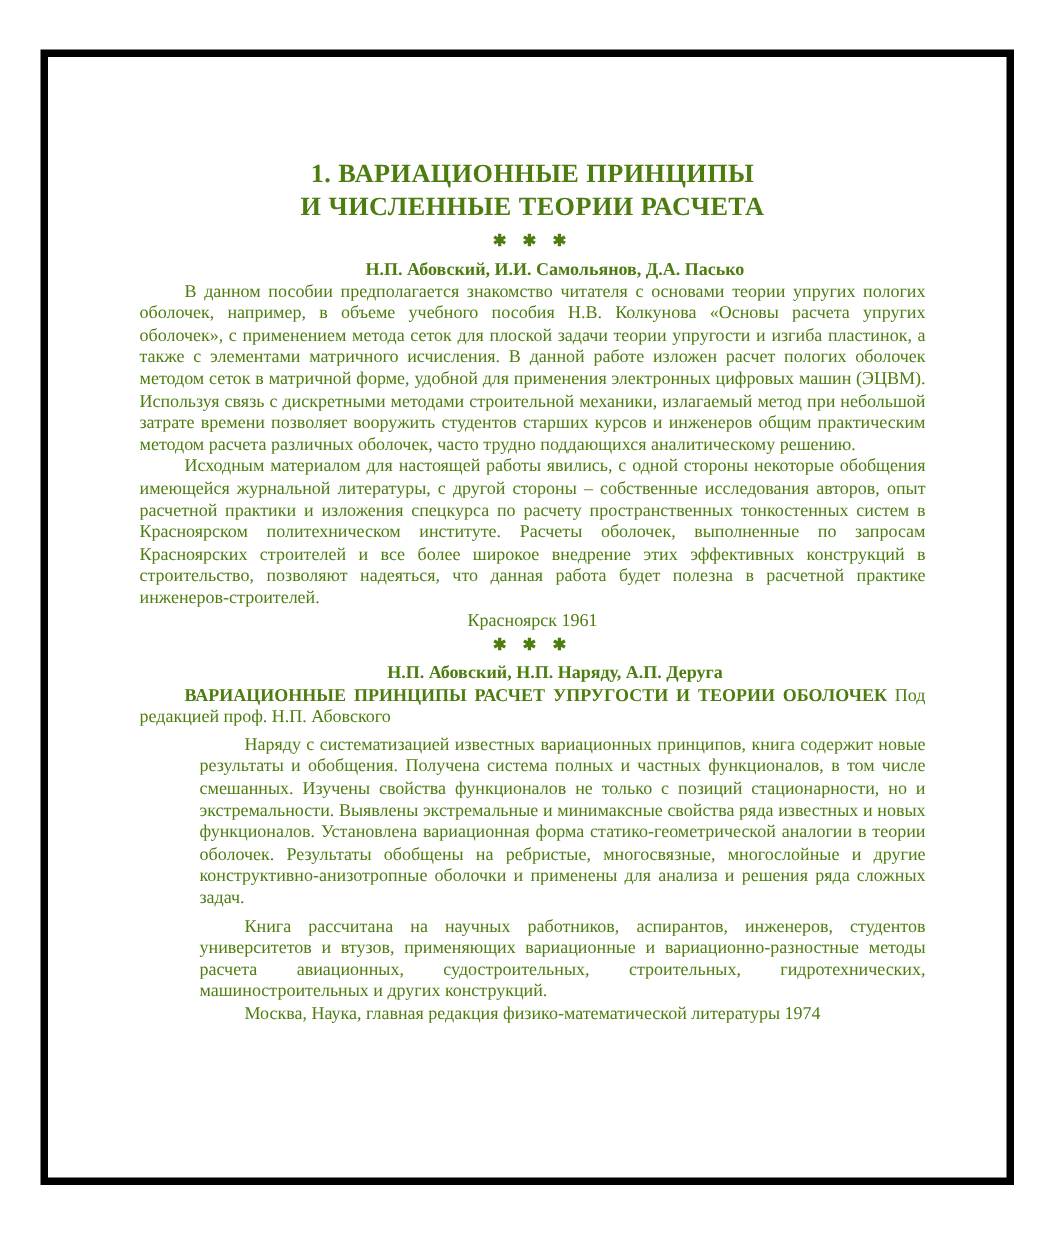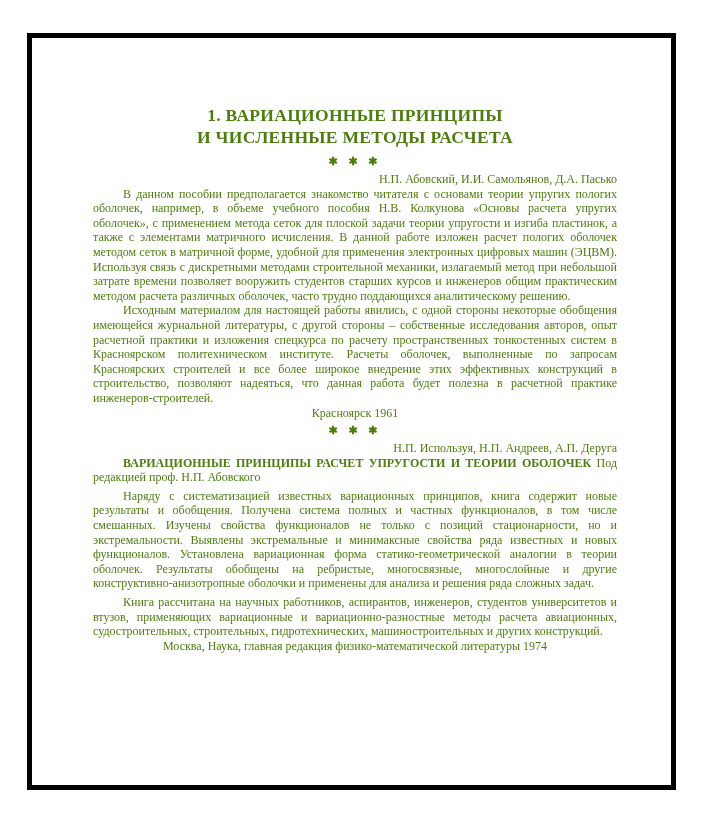--- a/index.html
+++ b/index.html
@@ -43,71 +43,72 @@
   }
   .separator {
     text-align: center;
     font-weight: bold;
     font-size: 11px;
     line-height: 15px;
     letter-spacing: 4px;
     margin: 3px 0 3px 0;
   }
   .authors {
-    font-weight: normal;
+    font-weight: bold;
     text-indent: 30px;
-    text-align: right;
+    text-align: center;
   }
   .book-title {
     font-weight: bold;
     text-indent: 30px;
     text-align: justify;
     margin: 0;
   }
   .book-title .title-suffix {
     font-weight: normal;
   }
   p.para {
     margin: 0;
     text-indent: 30px;
     text-align: justify;
   }
   p.para.spaced {
     margin-top: 4px;
+    margin-left: 40px;
   }
   .imprint {
     text-align: center;
     margin: 0;
   }
 </style>
 </head>
 <body>
 
 <div class="canvas">
   <div class="frame">
     <div class="content">
 
       <h1 class="heading">
         <div>1. ВАРИАЦИОННЫЕ ПРИНЦИПЫ</div>
-        <div>И ЧИСЛЕННЫЕ МЕТОДЫ РАСЧЕТА</div>
+        <div>И ЧИСЛЕННЫЕ ТЕОРИИ РАСЧЕТА</div>
       </h1>
 
       <div class="separator">✱ ✱ ✱</div>
 
       <div>
         <div class="authors">Н.П. Абовский, И.И. Самольянов, Д.А. Пасько</div>
         <p class="para">В данном пособии предполагается знакомство читателя с основами теории упругих пологих оболочек, например, в объеме учебного пособия Н.В. Колкунова «Основы расчета упругих оболочек», с применением метода сеток для плоской задачи теории упругости и изгиба пластинок, а также с элементами матричного исчисления. В данной работе изложен расчет пологих оболочек методом сеток в матричной форме, удобной для применения электронных цифровых машин (ЭЦВМ). Используя связь с дискретными методами строительной механики, излагаемый метод при небольшой затрате времени позволяет вооружить студентов старших курсов и инженеров общим практическим методом расчета различных оболочек, часто трудно поддающихся аналитическому решению.</p>
         <p class="para">Исходным материалом для настоящей работы явились, с одной стороны некоторые обобщения имеющейся журнальной литературы, с другой стороны – собственные исследования авторов, опыт расчетной практики и изложения спецкурса по расчету пространственных тонкостенных систем в Красноярском политехническом институте. Расчеты оболочек, выполненные по запросам Красноярских строителей и все более широкое внедрение этих эффективных конструкций в строительство, позволяют надеяться, что данная работа будет полезна в расчетной практике инженеров-строителей.</p>
         <p class="imprint">Красноярск 1961</p>
       </div>
 
       <div class="separator">✱ ✱ ✱</div>
 
       <div>
-        <div class="authors">Н.П. Используя, Н.П. Андреев, А.П. Деруга</div>
+        <div class="authors">Н.П. Абовский, Н.П. Наряду, А.П. Деруга</div>
         <p class="book-title"><span>ВАРИАЦИОННЫЕ ПРИНЦИПЫ РАСЧЕТ УПРУГОСТИ И ТЕОРИИ ОБОЛОЧЕК</span> <span class="title-suffix">Под редакцией проф. Н.П. Абовского</span></p>
         <p class="para spaced">Наряду с систематизацией известных вариационных принципов, книга содержит новые результаты и обобщения. Получена система полных и частных функционалов, в том числе смешанных. Изучены свойства функционалов не только с позиций стационарности, но и экстремальности. Выявлены экстремальные и минимаксные свойства ряда известных и новых функционалов. Установлена вариационная форма статико-геометрической аналогии в теории оболочек. Результаты обобщены на ребристые, многосвязные, многослойные и другие конструктивно-анизотропные оболочки и применены для анализа и решения ряда сложных задач.</p>
         <p class="para spaced">Книга рассчитана на научных работников, аспирантов, инженеров, студентов университетов и втузов, применяющих вариационные и вариационно-разностные методы расчета авиационных, судостроительных, строительных, гидротехнических, машиностроительных и других конструкций.</p>
         <p class="imprint">Москва, Наука, главная редакция физико-математической литературы 1974</p>
       </div>
 
     </div>
   </div>
 </div>
 

